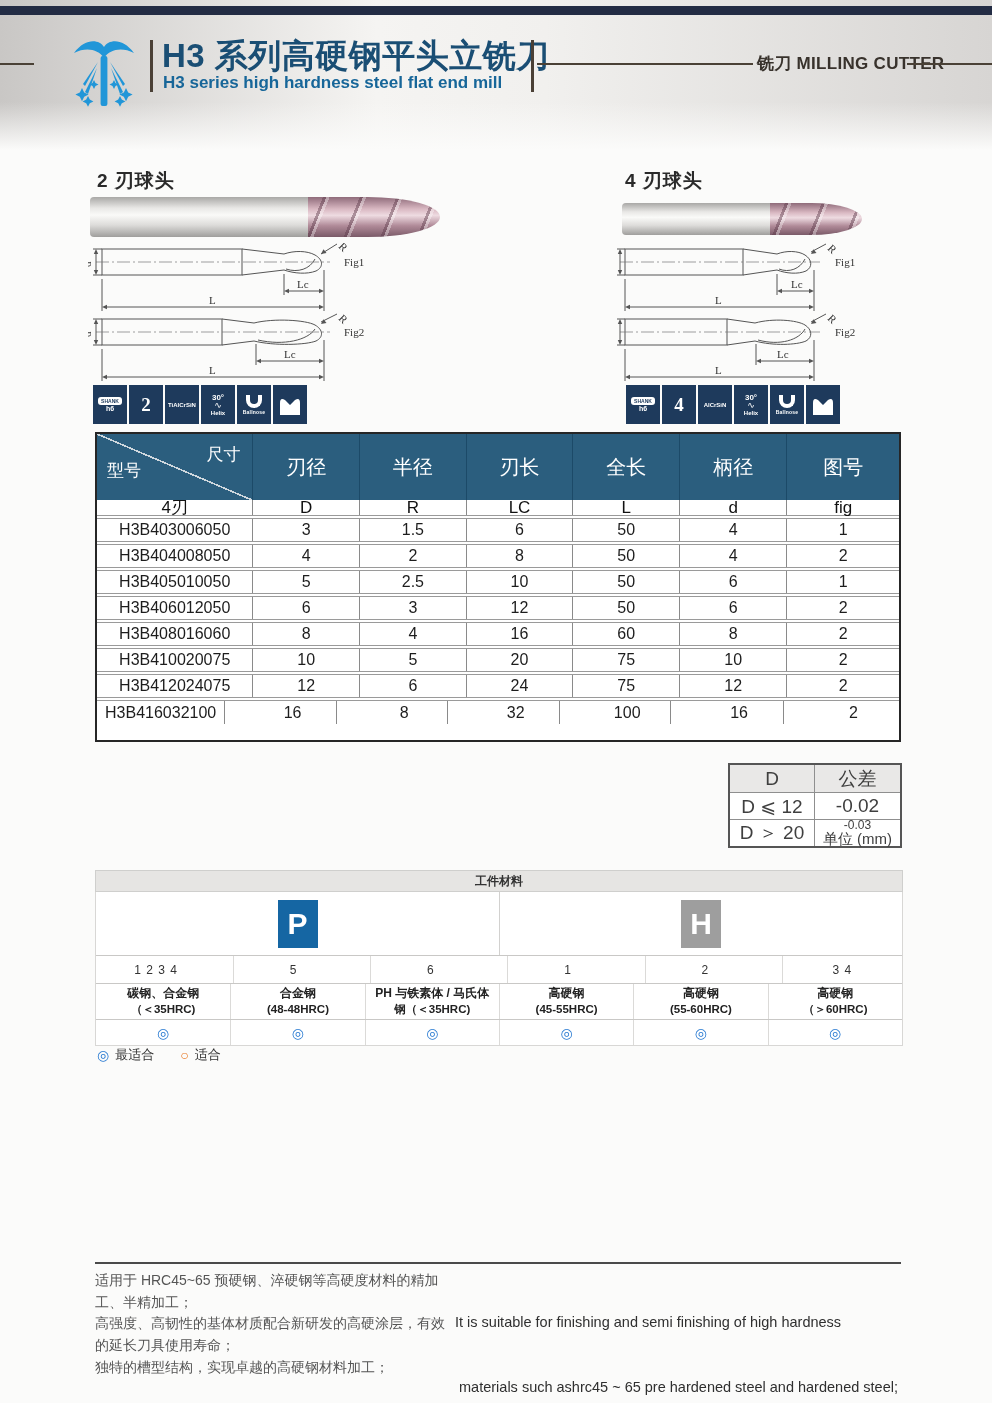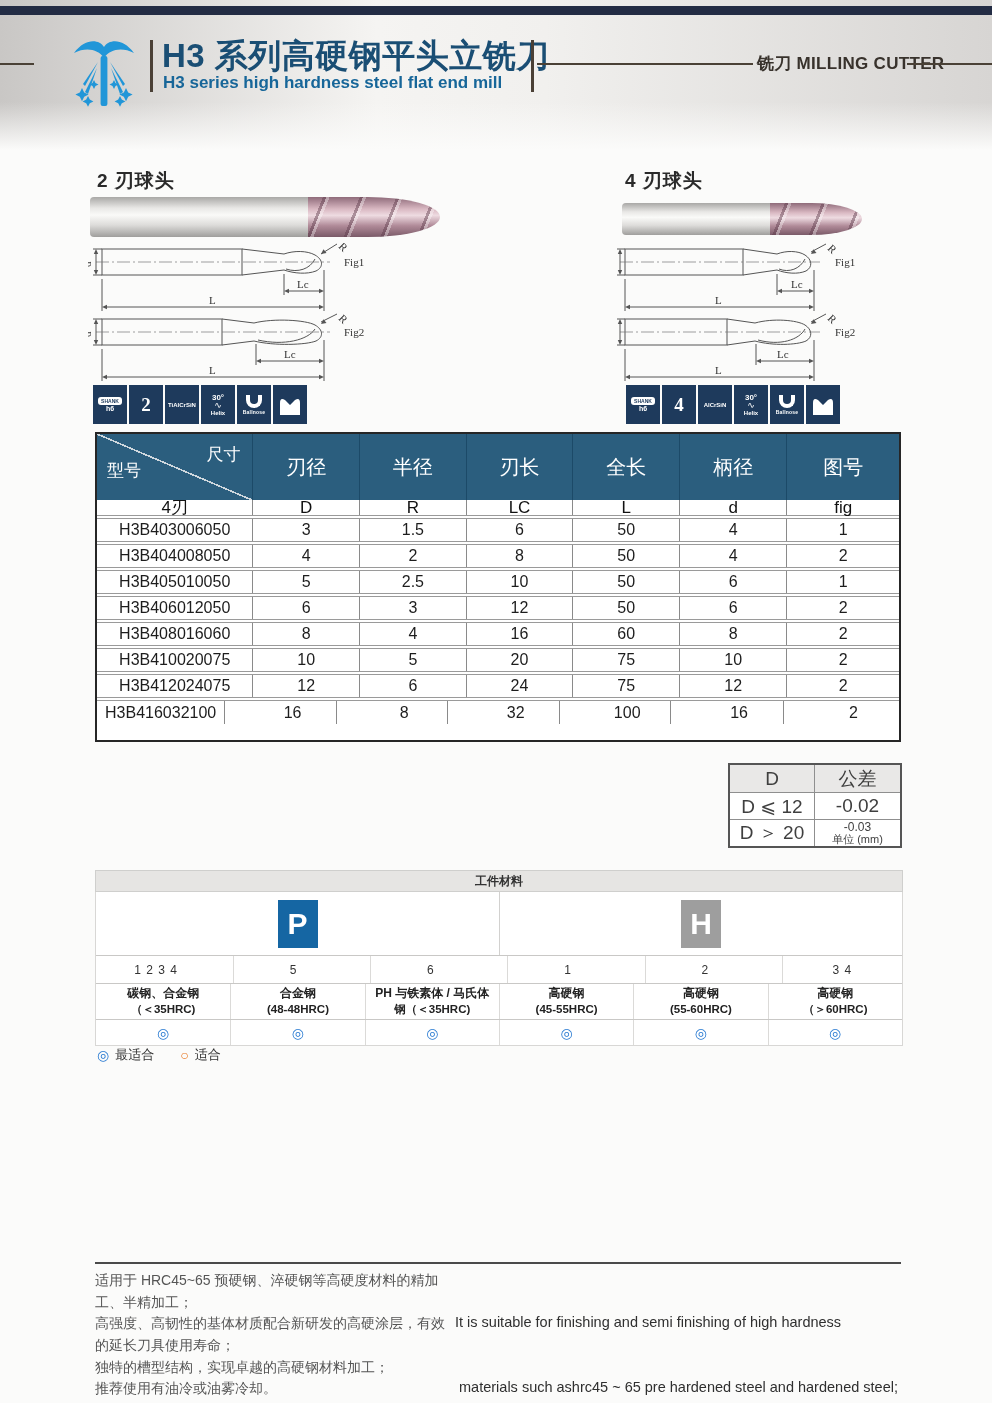--- a/index.html
+++ b/index.html
@@ -79,21 +79,21 @@
 
   
   .tol { position:absolute; left:728px; top:763px; width:174px; border:2px solid #555; background:#fff; }
   .tol-row { display:flex; height:27px; }
   .tol-row + .tol-row { border-top:1px solid #8f8f8f; }
   .tol-cell { width:50%; display:flex; align-items:center; justify-content:center; font-size:19px; color:#3f3f3f; }
   .tol-cell:first-child { border-right:1px solid #8f8f8f; }
   .tol-head { background:#e9e8e7; }
   .tol-stack { flex-direction:column; line-height:1.05; }
   .tol-stack .sm1 { font-size:12px; color:#3f3f3f; }
-  .tol-stack .sm2 { font-size:11px; color:#3f3f3f; }
+  .tol-stack .sm2 { font-size:15px; color:#3f3f3f; }
 
   
   .mat { position:absolute; left:95px; top:870px; width:808px; }
   .mat-title { height:22px; background:#e6e5e3; border:1px solid #cfcfcd; display:flex; align-items:center; justify-content:center; font-size:12px; font-weight:bold; color:#333; }
   .mat-body { border:1px solid #d8d7d5; border-top:none; background:#fff; }
   .ph-row { display:flex; height:63px; }
   .ph-half { width:50%; display:flex; align-items:center; justify-content:center; }
   .ph-half + .ph-half { border-left:1px solid #d2d1cf; }
   .pbadge { width:40px; height:48px; display:flex; align-items:center; justify-content:center; color:#fff; font-size:30px; font-weight:bold; }
   .mrow { display:flex; border-top:1px solid #c9c8c6; }
@@ -519,21 +519,20 @@
       <span class="sym" style="color:#e87722;">○</span>
       <span>适合</span>
     </div>
   </div>
 
   <div class="note-rule"></div>
   <div class="notes-cn">
     <div>适用于 HRC45~65 预硬钢、淬硬钢等高硬度材料的精加工、半精加工；</div>
     <div>高强度、高韧性的基体材质配合新研发的高硬涂层，有效的延长刀具使用寿命；</div>
     <div>独特的槽型结构，实现卓越的高硬钢材料加工；</div>
-    <div>推荐使用有油冷或油雾冷却。</div>
   </div>
   <div class="notes-en">
     <div>It is suitable for finishing and semi finishing of high hardness</div>
     <div> materials such ashrc45 ~ 65 pre hardened steel and hardened steel;</div>
     
     
     
     
   </div>
 

